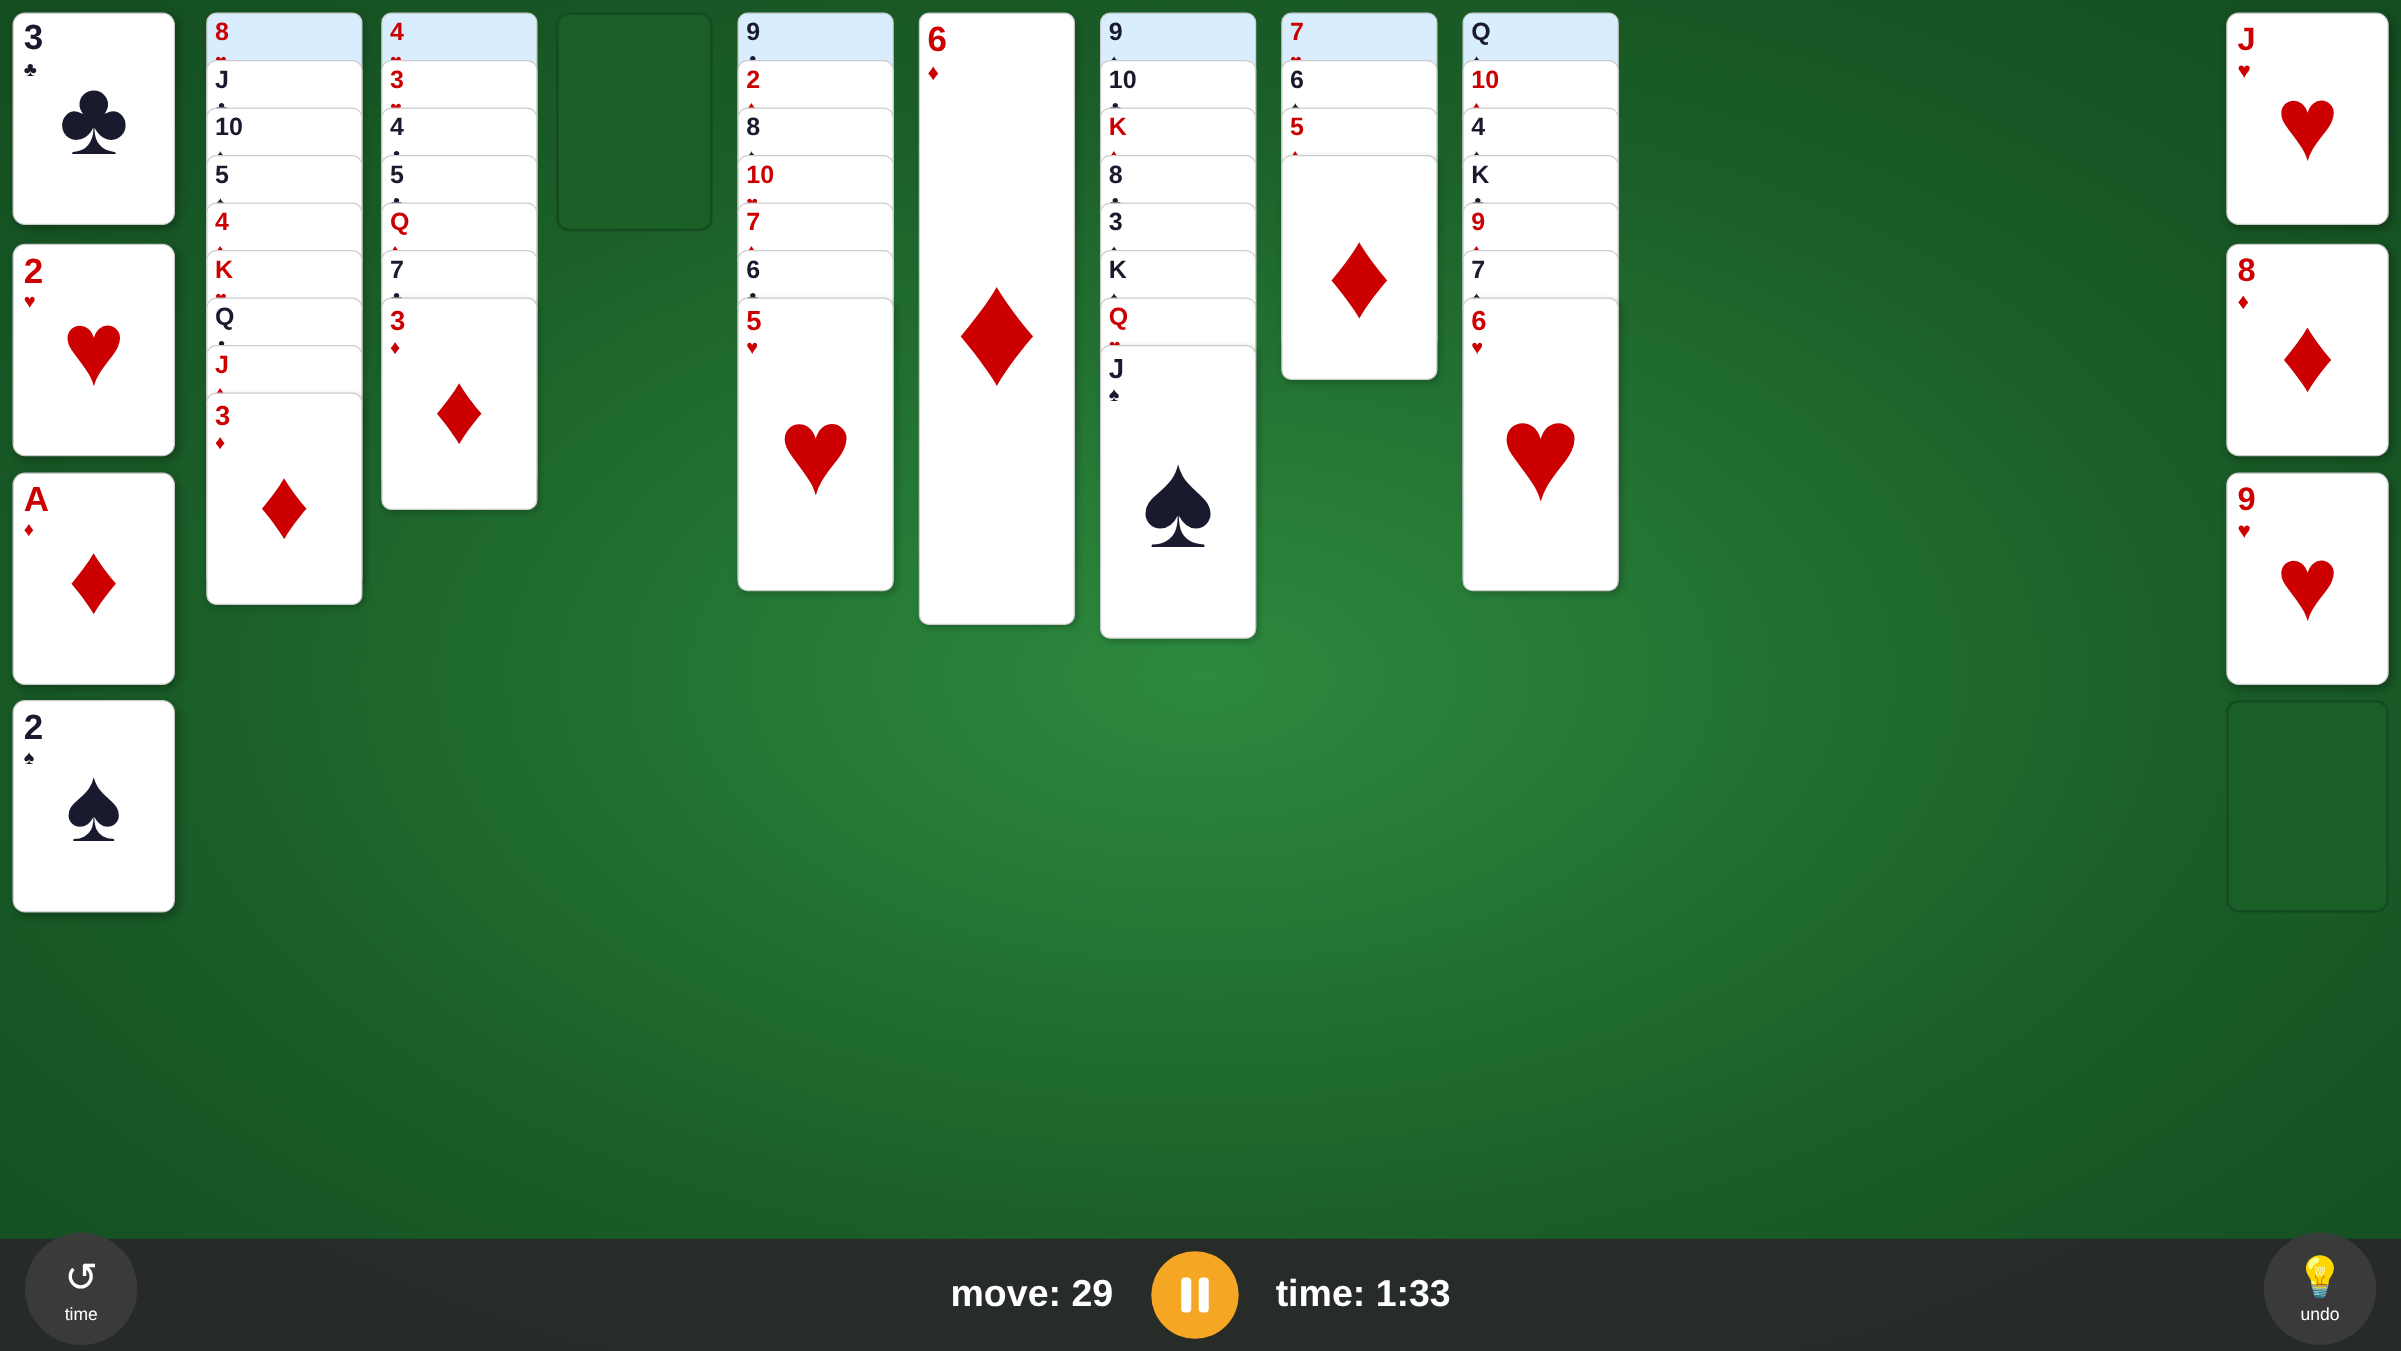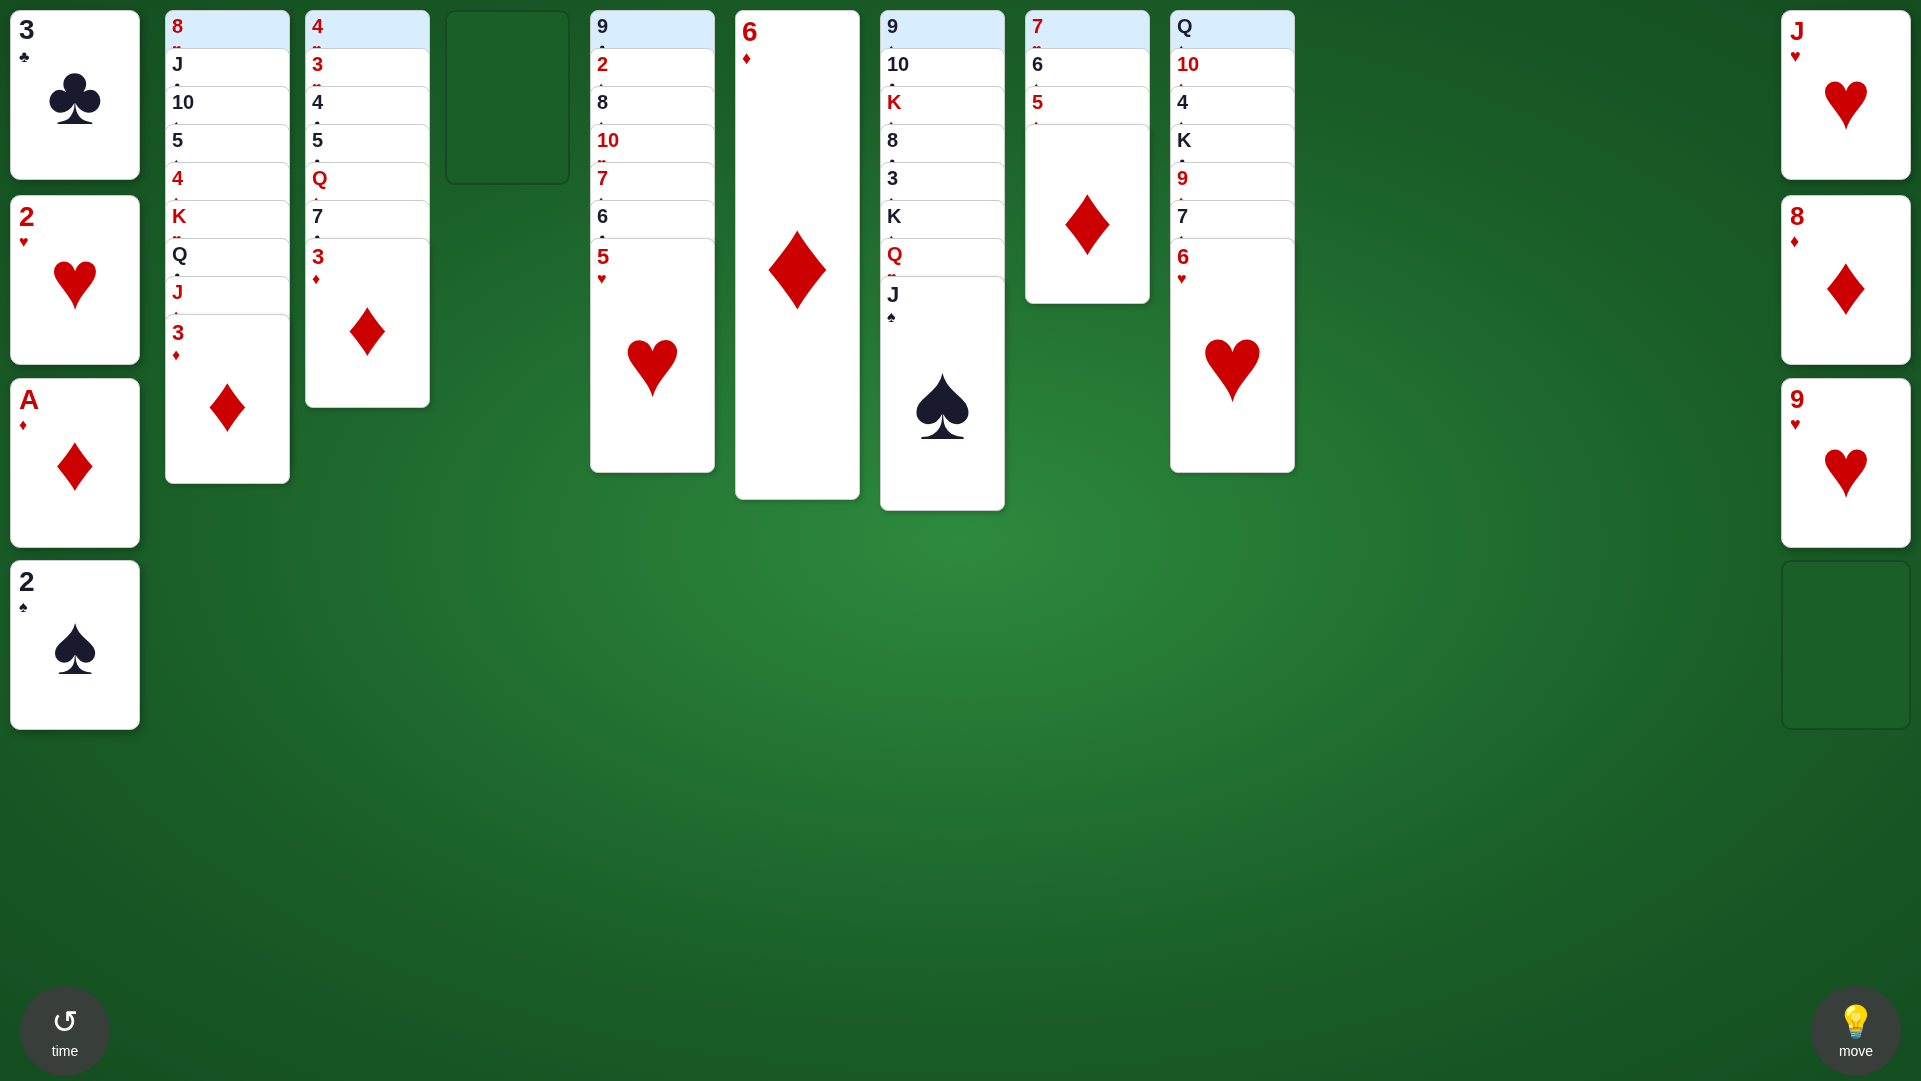--- a/index.html
+++ b/index.html
@@ -349,24 +349,36 @@
 
   <div style="position:absolute; right:10px; top:378px; width:130px; height:170px; background:white; border-radius:10px; border:1px solid #ccc; box-shadow:2px 3px 8px rgba(0,0,0,0.3); color:#cc0000;">
     <div style="position:absolute; top:5px; left:8px; font-size:26px; font-weight:bold;">9</div>
     <div style="position:absolute; top:5px; left:8px; margin-top:30px; font-size:18px;">♥</div>
     <div style="position:absolute; top:50%; left:50%; transform:translate(-50%,-45%); font-size:85px; color:#cc0000;">♥</div>
   </div>
 
   <div style="position:absolute; right:10px; top:560px; width:130px; height:170px; background:#1a5e28; border-radius:10px; border:2px solid rgba(0,0,0,0.2);">
   </div>
 
+  <div class="bottom-bar">
+    <span class="stat-text">move: 29</span>
+
+    <button class="pause-btn">
+      <div class="pause-icon">
+        <div class="pause-bar"></div>
+        <div class="pause-bar"></div>
+      </div>
+    </button>
+
+    <span class="stat-text">time: 1:33</span>
+  </div>
 
   <button class="undo-btn">
     <div style="font-size:32px; margin-bottom:2px;">↺</div>
     <span style="font-size:14px;">time</span>
   </button>
 
   <button class="hint-btn">
     <div style="font-size:32px; margin-bottom:2px;">💡</div>
-    <span style="font-size:14px;">move</span>
+    <span style="font-size:14px;">undo</span>
   </button>
 
 </div>
 
 </body></html>

